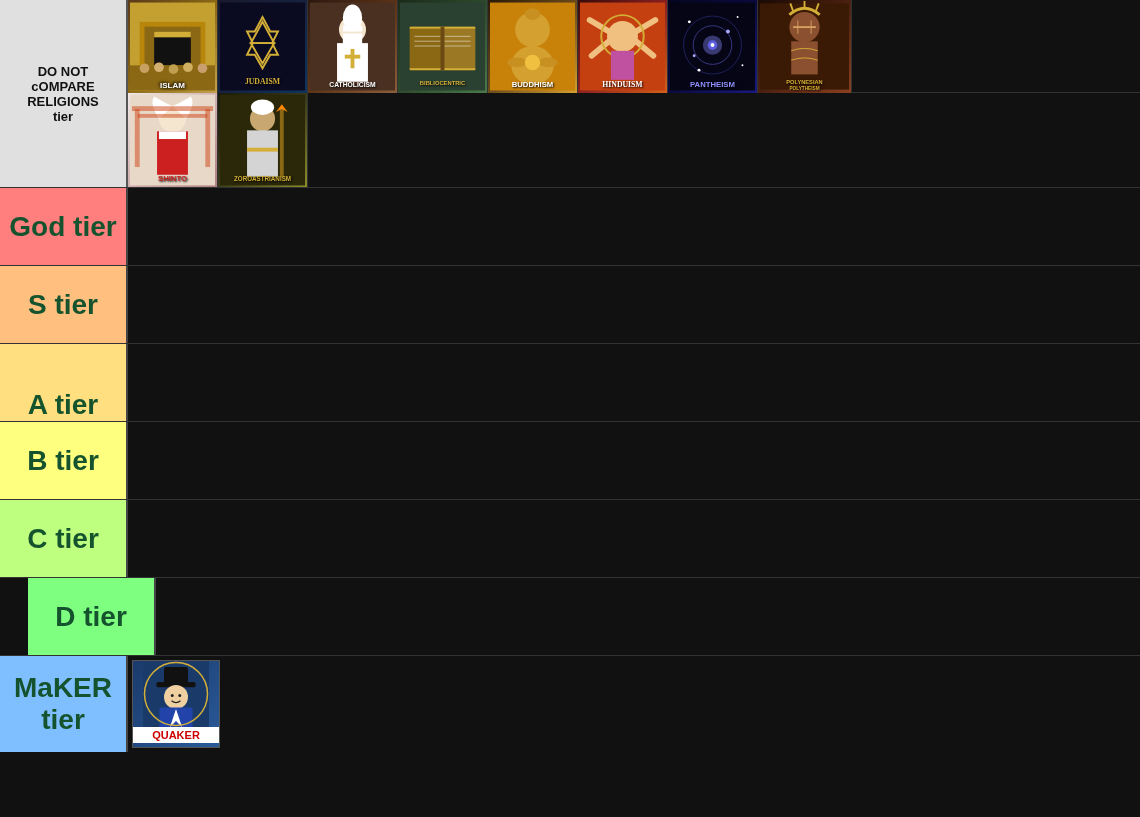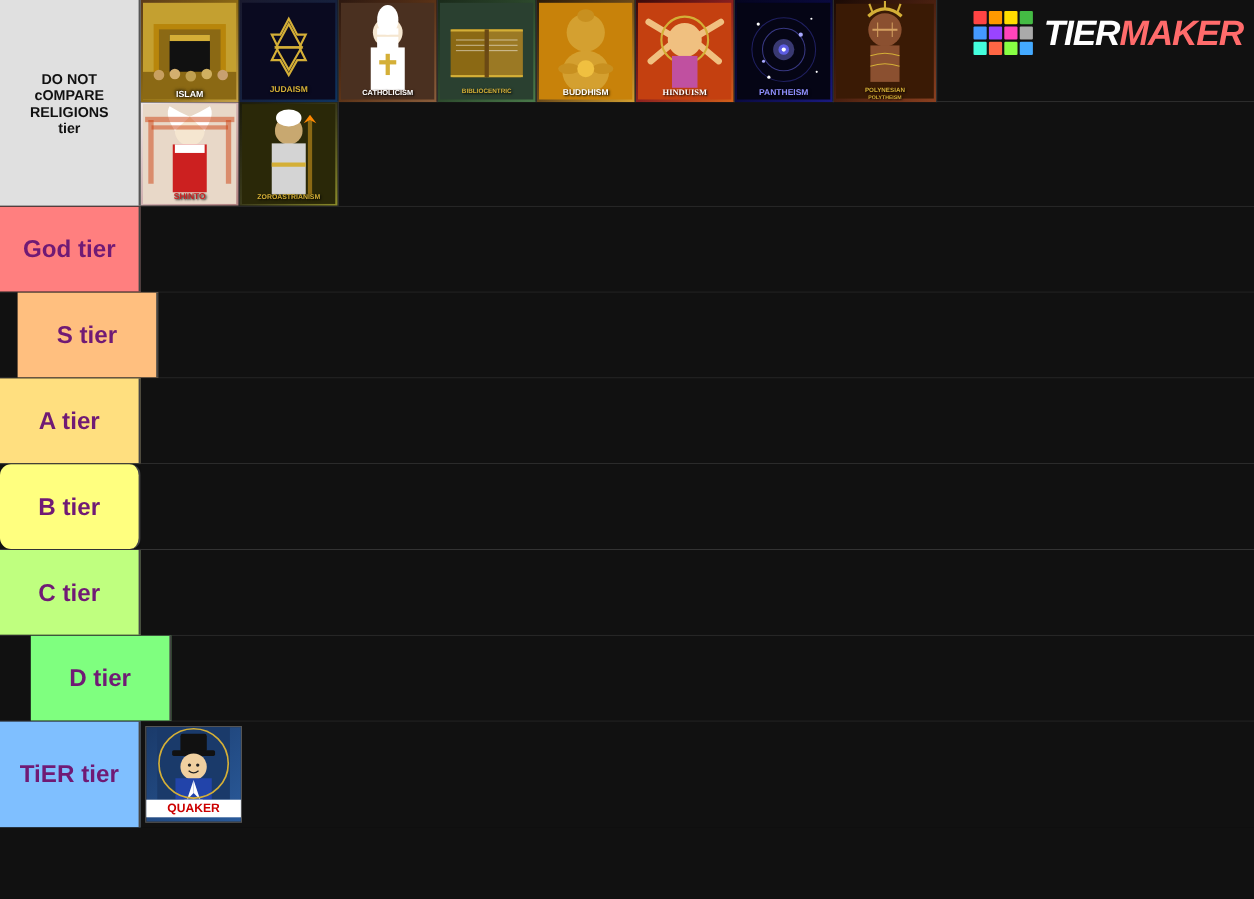--- a/index.html
+++ b/index.html
@@ -79,21 +79,21 @@
       color: #fff;
       text-align: center;
       text-shadow: 1px 1px 2px #000;
       text-transform: uppercase;
       padding: 2px;
     }
 
     
     .islam-bg { background: linear-gradient(135deg, #5a3a1a 0%, #8b6914 50%, #c4a14a 100%); }
     
-    .judaism-bg { background: linear-gradient(135deg, #1a1a2e 0%, #16213e 50%, #0f3460 100%); }
+    .judaism-bg { background: linear-gradient(135deg, #1a1a2e 0%, #16213e 50%, #0f3460 100%); font-family: Liberation Serif, serif; }
     
     .catholicism-bg { background: linear-gradient(135deg, #2c1810 0%, #5c3317 50%, #8b5e3c 100%); }
     
     .bibliocentric-bg { background: linear-gradient(135deg, #1a2a1a 0%, #2d4a2d 50%, #4a7a4a 100%); }
     
     .buddhism-bg { background: linear-gradient(135deg, #2a1a0a 0%, #6b4a1a 50%, #d4a030 100%); justify-content: flex-end; }
     
     .hinduism-bg { background: linear-gradient(135deg, #3a0a0a 0%, #8b2020 50%, #d4601a 100%); font-family: Liberation Serif, serif; }
     
     .pantheism-bg { background: linear-gradient(135deg, #050520 0%, #0a0a40 50%, #1a1a80 100%); }
@@ -126,40 +126,40 @@
       border-top: 1px solid #333;
       min-height: 78px;
     }
 
     .tier-label-cell {
       width: 128px;
       min-width: 128px;
       display: flex;
       align-items: center;
       justify-content: center;
-      font-size: 22px;
+      font-size: 28px;
       font-weight: bold;
-      color: #701a75;
+      color: #14532d;
       text-align: center;
       border-right: 2px solid #444;
     }
 
     .tier-content {
       flex: 1;
       background: #111;
       display: flex;
       align-items: center;
       padding: 4px;
       flex-wrap: wrap;
     }
 
     .tier-god { background: #ff7f7f; }
-    .tier-s { background: #ffbf7f; margin-left: 16px; }
-    .tier-a { background: #ffdf7f; }
-    .tier-b { background: #ffff7f; border-radius: 10px; }
+    .tier-s { background: #ffbf7f; }
+    .tier-a { background: #ffdf7f; align-items: flex-end; }
+    .tier-b { background: #ffff7f; }
     .tier-c { background: #bfff7f; }
     .tier-d { background: #7fff7f; margin-left: 28px; }
     .tier-f { background: #7fffff; }
     .tier-shit { background: #7fbfff; }
 
     
     #tiermaker-logo {
       position: absolute;
       top: 10px;
       right: 10px;
@@ -224,39 +224,20 @@
       background: #fff;
       width: 100%;
       padding: 2px 0;
     }
   </style>
 </head>
 <body>
 
 <div id="header-wrapper">
 
-  <div id="tiermaker-logo">
-    <div class="logo-grid">
-      <div class="logo-cell" style="background:#ff4444"></div>
-      <div class="logo-cell" style="background:#ff9900"></div>
-      <div class="logo-cell" style="background:#ffdd00"></div>
-      <div class="logo-cell" style="background:#44bb44"></div>
-      <div class="logo-cell" style="background:#4499ff"></div>
-      <div class="logo-cell" style="background:#9944ff"></div>
-      <div class="logo-cell" style="background:#ff44bb"></div>
-      <div class="logo-cell" style="background:#aaaaaa"></div>
-      <div class="logo-cell" style="background:#44ffdd"></div>
-      <div class="logo-cell" style="background:#ff6644"></div>
-      <div class="logo-cell" style="background:#88ff44"></div>
-      <div class="logo-cell" style="background:#44aaff"></div>
-    </div>
-    <div class="logo-text">
-      <span>TiER</span><span class="tier-colored">MaKER</span>
-    </div>
-  </div>
 
   <div id="header">
     <div id="do-not-compare-cell">
       <span>DO NOT cOMPARE RELIGIONS tier</span>
     </div>
 
     <div id="religion-images-area">
 
       <div id="religion-row-1">
 
@@ -518,21 +499,21 @@
     <div class="tier-row">
       <div class="tier-label-cell tier-d">
         <span>D tier</span>
       </div>
       <div class="tier-content"></div>
     </div>
 
 
     <div class="tier-row shit-row">
       <div class="tier-label-cell tier-shit">
-        <span>TiER tier</span>
+        <span>MaKER tier</span>
       </div>
       <div class="tier-content">
 
         <div class="quaker-placeholder">
           <svg width="88" height="88" viewBox="0 0 88 88" xmlns="http://www.w3.org/2000/svg">
             <rect width="88" height="88" fill="#1a3a6a"></rect>
 
             <rect x="28" y="8" width="32" height="22" rx="3" fill="#111"></rect>
             <rect x="18" y="28" width="52" height="7" rx="2" fill="#111"></rect>
 

